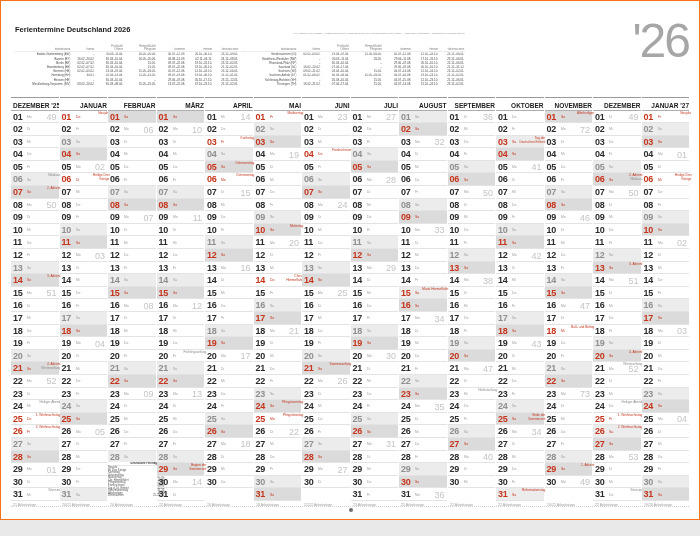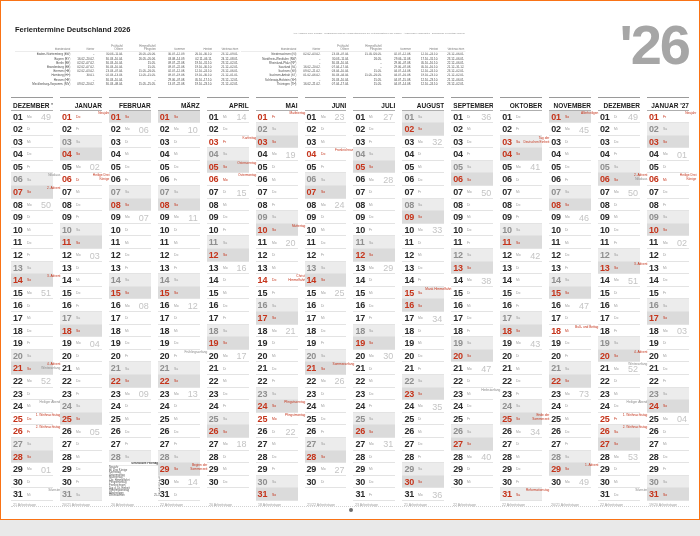--- a/index.html
+++ b/index.html
@@ -1,35 +1,35 @@
 <!DOCTYPE html>
 <html style="--red: #c5341b;"><head>
 <meta charset="utf-8">
 <style>
   html,body{margin:0;padding:0;background:#e9e9e9;}
   .sheet{position:relative;width:700px;height:520px;background:#fff;border:1px solid #f97316;
          box-sizing:border-box;font-family:"Liberation Sans",sans-serif;overflow:hidden;text-align:right;}
   .title{position:absolute;left:14px;top:24px;font-size:7.5px;font-weight:bold;color:#1a1a1a;}
-  .year-badge{position:absolute;right:10px;top:16px;font-size:56px;font-weight:bold;
+  .year-badge{position:absolute;right:10px;top:16px;font-size:48px;font-weight:normal;
               color:#a6a6a6;letter-spacing:-2px;line-height:1;}
   
   .micro{transform-origin:0 0;white-space:nowrap;}
   .disclaimer{position:absolute;left:292px;top:31px;width:172px;height:9px;overflow:hidden;}
   .disclaimer .micro{font-size:8px;color:#8d8d8d;transform:scale(.3);width:580px;}
   
   .ft{position:absolute;top:43px;width:226px;height:52px;overflow:hidden;}
   .ft.left{left:14px;} .ft.right{left:240px;}
   .ft-inner{width:615px;transform:scale(.365);transform-origin:0 0;font-size:8px;color:#4a4a4a;}
   .frow{display:flex;line-height:11.5px;}
   .frow.head{color:#7d7d7d;border-bottom:1px solid #c9c9c9;margin-bottom:2px;line-height:9.5px;
              align-items:flex-end;padding-bottom:1px;}
   .fc{white-space:pre-line;overflow:hidden;}
   .c0{width:152px;} .c1{width:66px;} .c2{width:78px;} .c3{width:90px;} .c4{width:80px;} .c5{width:74px;} .c6{width:72px;}
   
-  .grid{position:absolute;left:10px;top:96px;right:10px;display:flex;gap:7px;}
+  .grid{position:absolute;left:10px;top:96px;right:10px;display:flex;gap:1px;}
   .month-col{flex:1;position:relative;min-width:0;}
   .mh{height:13.5px;border-top:1px solid #9a9a9a;border-bottom:1px solid #aeaeae;
       font-size:6.5px;font-weight:bold;color:#1c1c1c;padding:3.5px 0 0 2px;box-sizing:border-box;
       white-space:nowrap;overflow:hidden;}
   .days{position:relative;}
   .cell{height:12.6px;position:relative;border-bottom:1px solid #e3e3e3;box-sizing:border-box;}
   .cell.sa{background:#ececec;}
   .cell.so{background:#dbdbdb;}
   .cell.empty{border-bottom:none;}
   .num{position:absolute;left:2px;top:1px;font-size:9px;font-weight:bold;color:#2b2b2b;letter-spacing:-.2px;}
@@ -1842,21 +1842,21 @@
           <div class="cell so red">
             <span class="num">01</span>
             <span class="wd">So</span>
             <span class="lbl">
               <div class="hl">Allerheiligen</div>
             </span>
           </div>
           <div class="cell">
             <span class="num">02</span>
             <span class="wd">Mo</span>
-            <span class="wk">45</span>
+            <span class="wk">72</span>
           </div>
           <div class="cell">
             <span class="num">03</span>
             <span class="wd">Di</span>
           </div>
           <div class="cell">
             <span class="num">04</span>
             <span class="wd">Mi</span>
           </div>
           <div class="cell">

